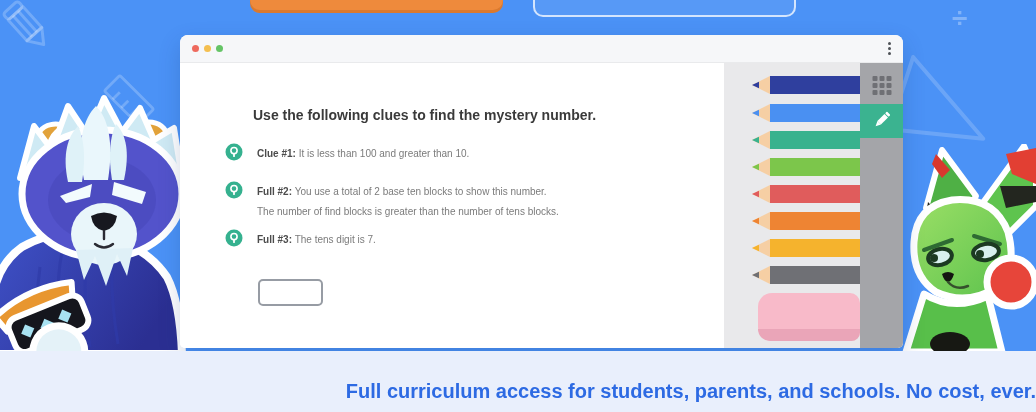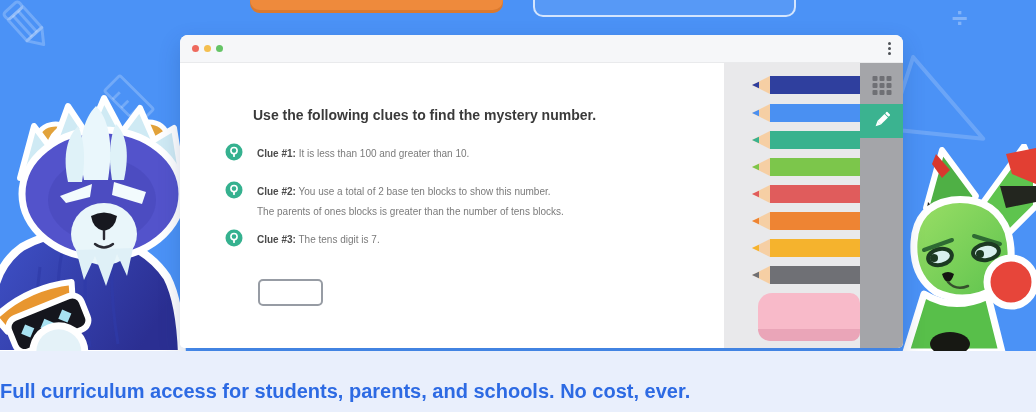--- a/index.html
+++ b/index.html
@@ -46,21 +46,21 @@
   .eraser-edge{position:absolute;left:0;right:0;bottom:0;height:12px;border-radius:0 0 10px 14px;}
   
   .toolbar{width:43px;position:relative;background:#a4a5a9;}
   .grid-icon{position:absolute;left:50%;top:13px;transform:translateX(-50%);
              display:grid;grid-template-columns:repeat(3,5px);grid-auto-rows:5px;gap:2px;}
   .grid-icon span{background:#6f7075;border-radius:1px;display:block;}
   .tool-btn{position:absolute;left:0;right:0;top:41px;height:34px;border:none;cursor:pointer;
             display:flex;align-items:center;justify-content:center;padding:0;}
   
   .banner{position:absolute;left:0;right:0;top:351px;height:61px;z-index:3;}
-  .banner-text{text-align:left;margin-top:29px;font-size:20px;font-weight:bold;}
+  .banner-text{text-align:right;margin-top:29px;font-size:20px;font-weight:bold;}
 </style>
 </head>
 <body>
 
 <div class="stage">
 
   <div class="doodle" style="left:10px;top:-2px;transform:rotate(-42deg);">
     <svg width="34" height="56" viewBox="0 0 17 28">
       <g fill="none" stroke="rgba(255,255,255,0.22)" stroke-width="1.5" stroke-linejoin="round">
         <rect x="3.5" y="1.5" width="10" height="4" rx="1.5"></rect>
@@ -200,34 +200,34 @@
         </div>
 
         <div class="clue" style="top:119px;">
           <span class="clue-icon">
             <svg width="18" height="18" viewBox="0 0 18 18">
               <circle cx="9" cy="9" r="8.5" fill="#35b18f"></circle>
               <circle cx="9" cy="7.6" r="3.1" fill="none" stroke="#fff" stroke-width="1.6"></circle>
               <path d="M9,10.7 L9,13.2" stroke="#fff" stroke-width="1.8" stroke-linecap="round"></path>
             </svg>
           </span>
-          <b>Clue #2:</b>
+          <b>Full #2:</b>
           <span>You use a total of 2 base ten blocks to show this number.</span>
-          <div>The parents of ones blocks is greater than the number of tens blocks.</div>
+          <div>The number of find blocks is greater than the number of tens blocks.</div>
         </div>
 
         <div class="clue" style="top:167px;">
           <span class="clue-icon">
             <svg width="18" height="18" viewBox="0 0 18 18">
               <circle cx="9" cy="9" r="8.5" fill="#35b18f"></circle>
               <circle cx="9" cy="7.6" r="3.1" fill="none" stroke="#fff" stroke-width="1.6"></circle>
               <path d="M9,10.7 L9,13.2" stroke="#fff" stroke-width="1.8" stroke-linecap="round"></path>
             </svg>
           </span>
-          <b>Clue #3:</b>
+          <b>Full #3:</b>
           <span>The tens digit is 7.</span>
         </div>
 
         <input class="answer-box" type="text" value="" style="">
       </div>
 
       <div class="tray">
         <svg class="pencil" style="top:13px" width="108" height="18" viewBox="0 0 108 18">
           <polygon points="18,0 0,9 18,18" fill="#f6cfa4"></polygon>
           <polygon points="7,5.7 0,9 7,12.3" fill="#2f3f9e"></polygon>

